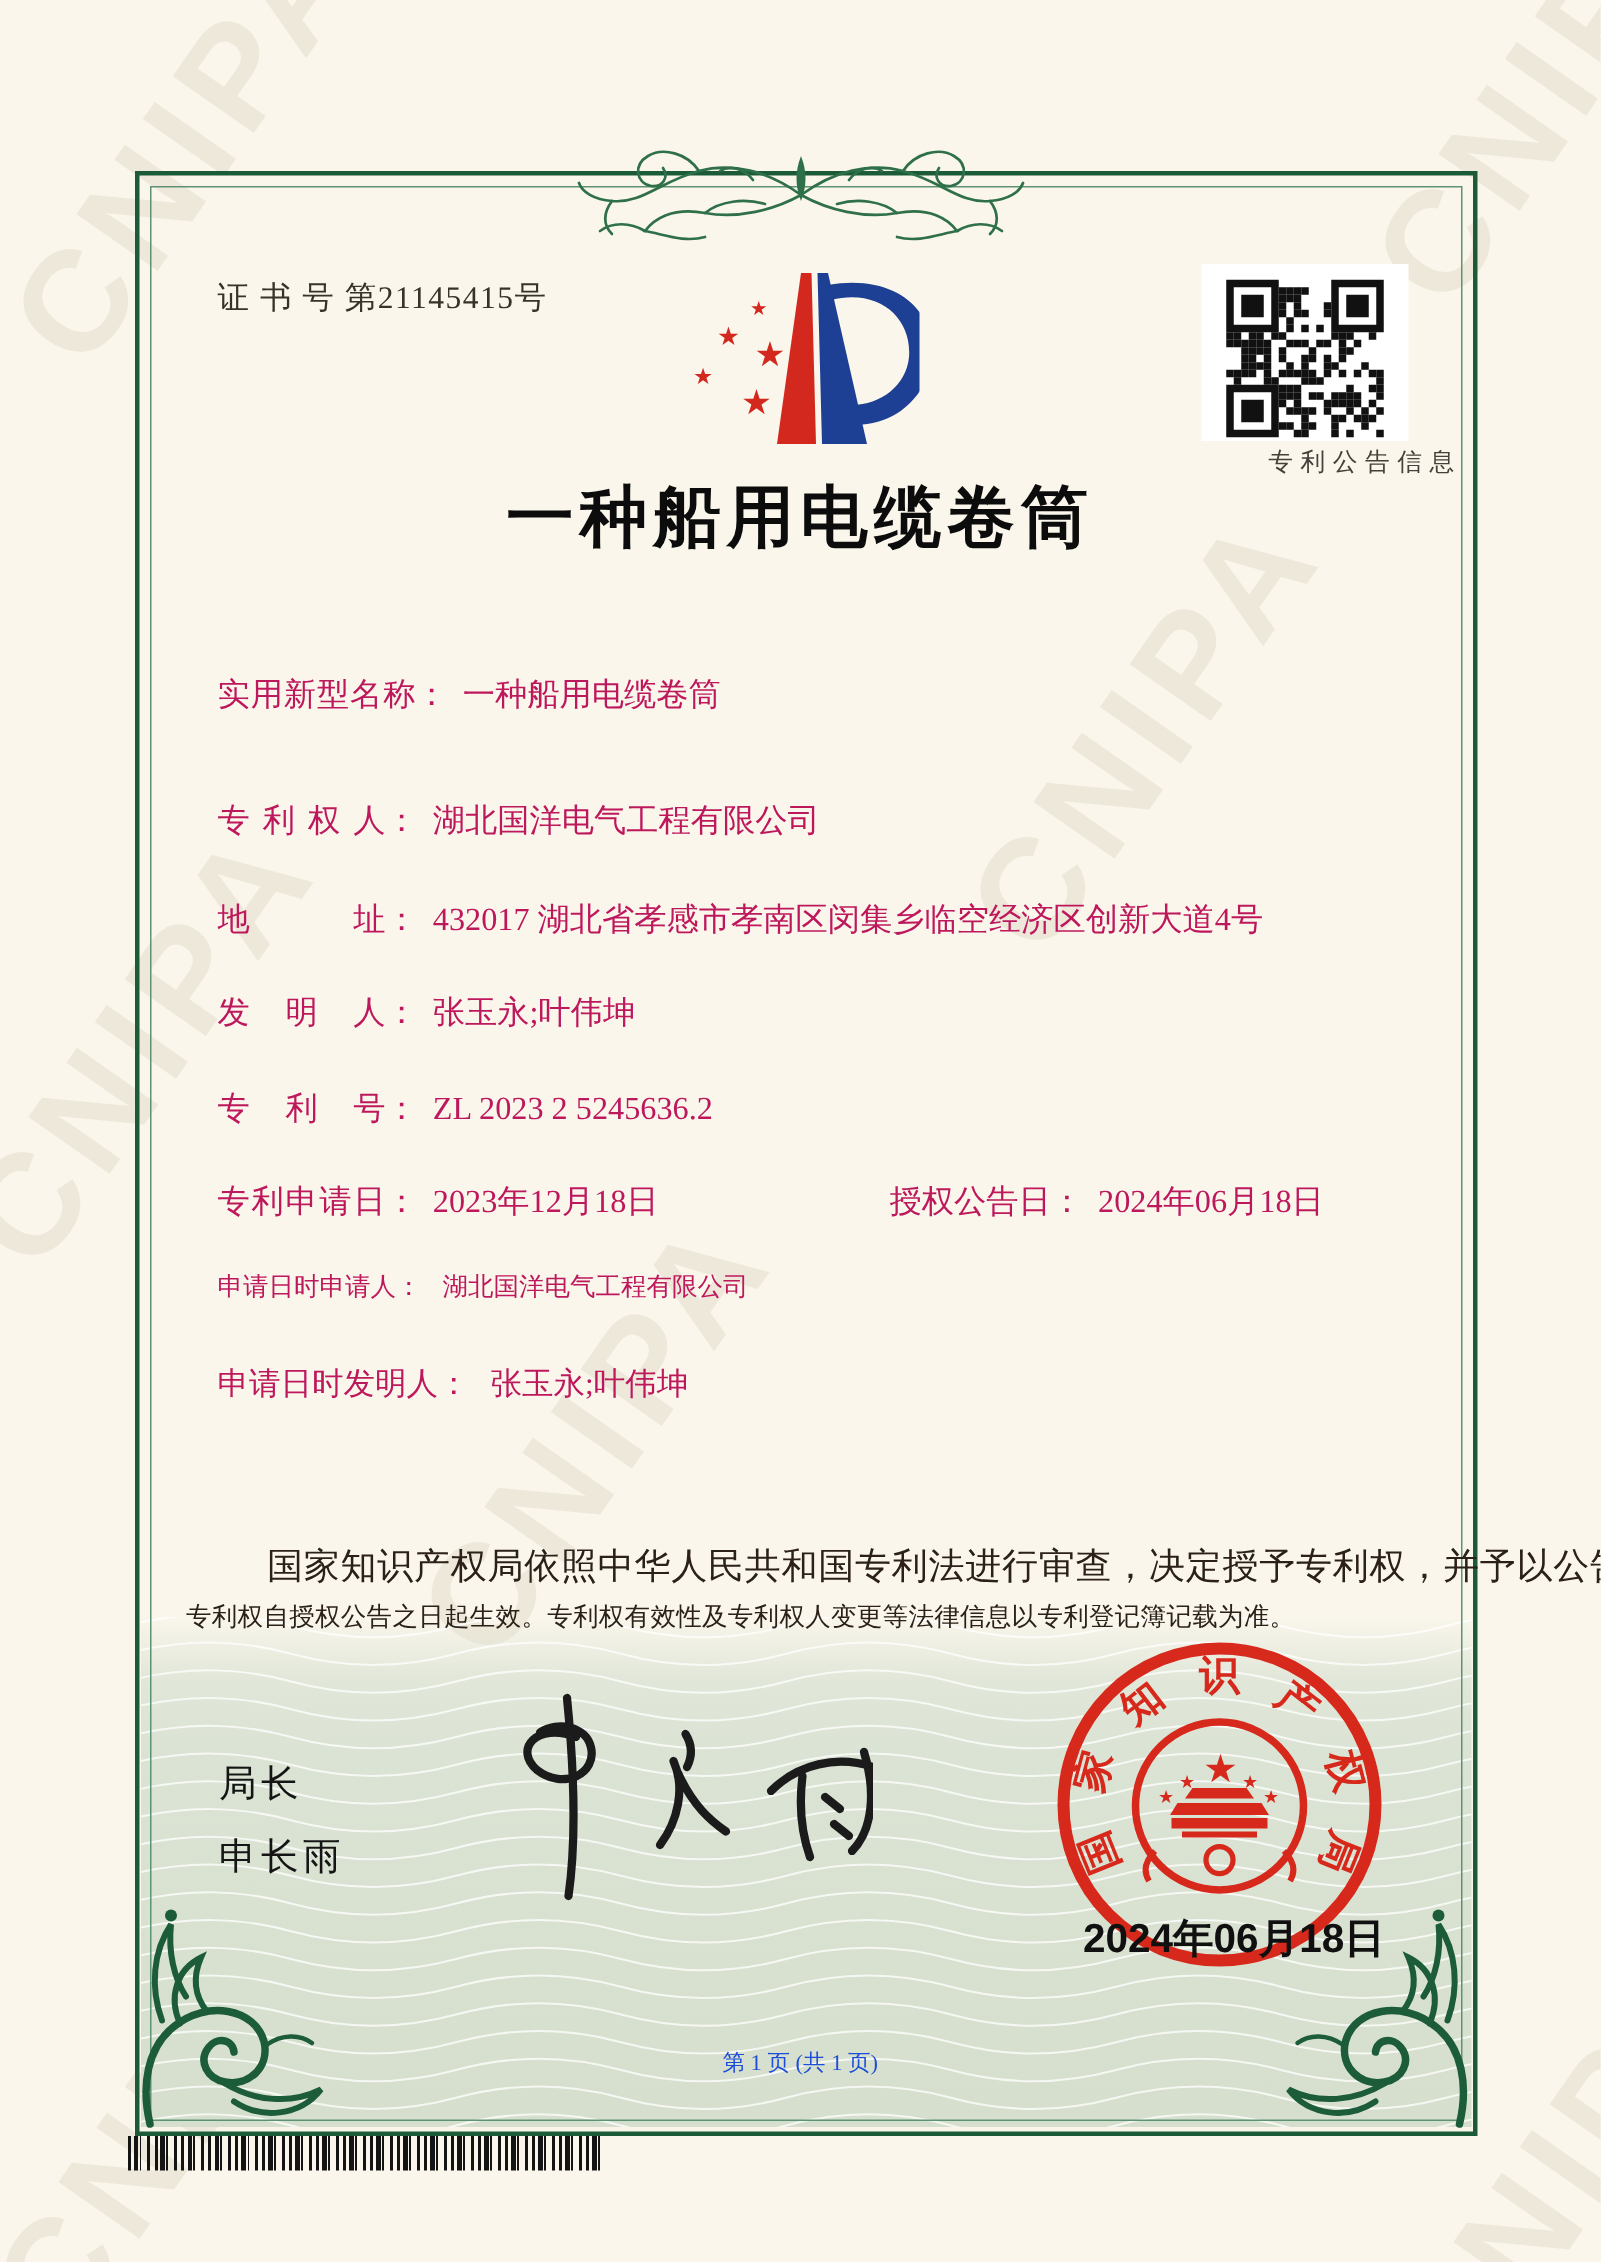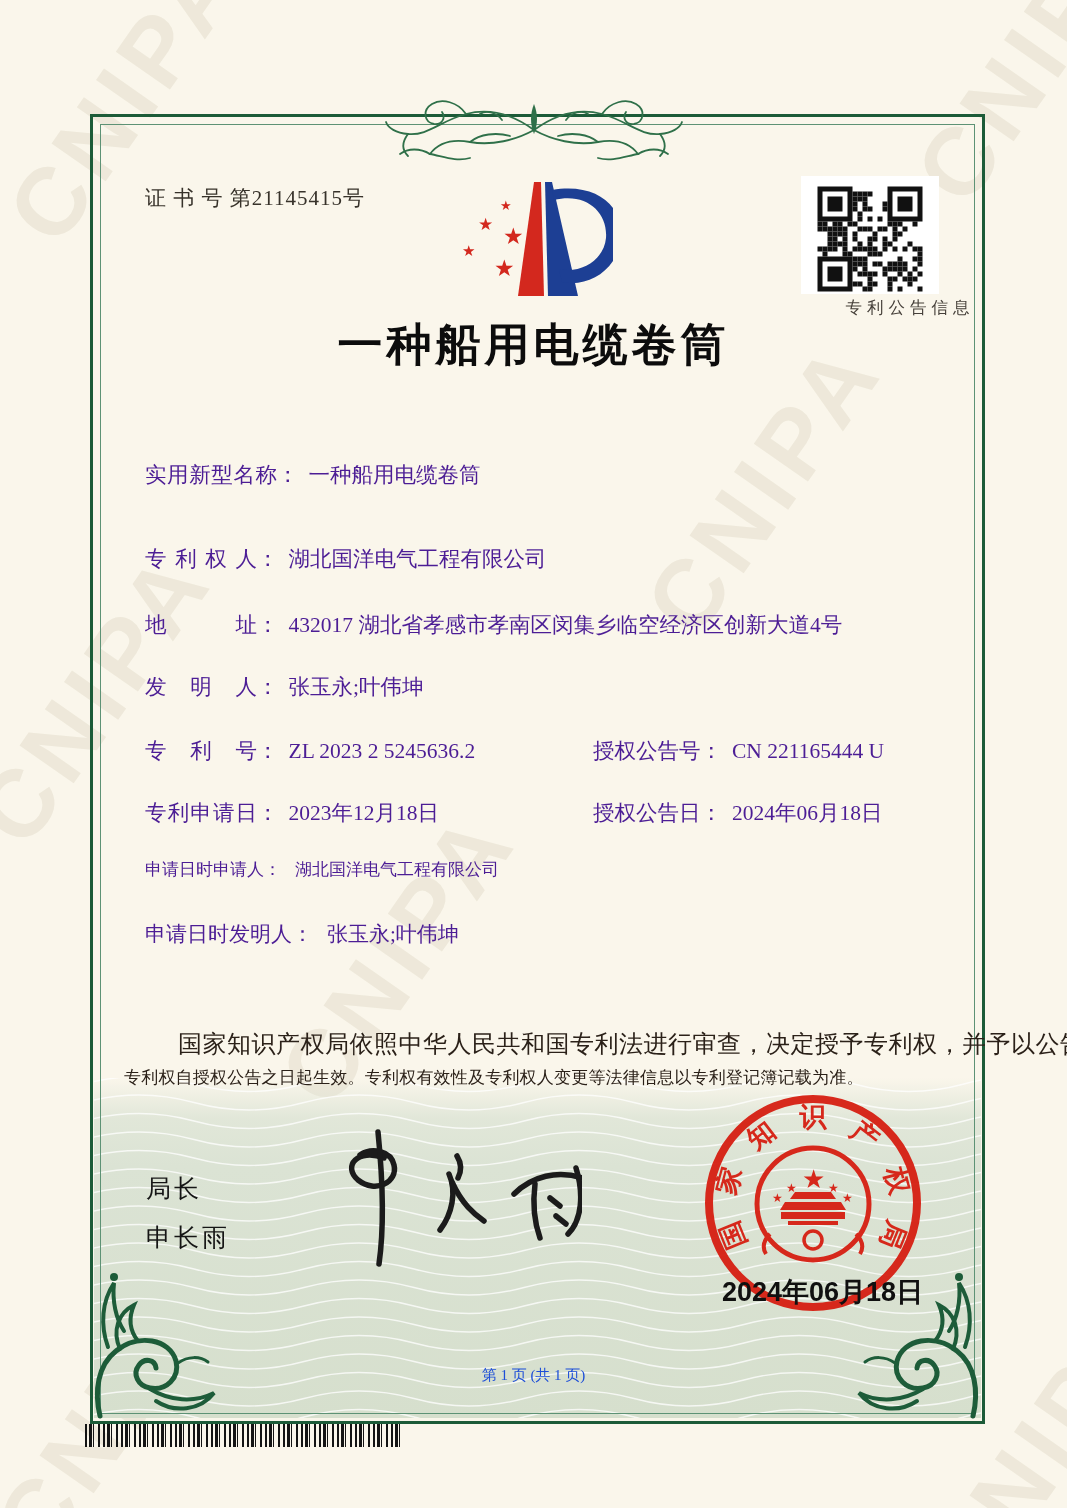--- a/index.html
+++ b/index.html
@@ -24,21 +24,21 @@
   
   .cert-no{left:145px;top:184px;font-size:21px;letter-spacing:1px;color:#37322a;z-index:3;}
   .logo{left:448px;top:178px;z-index:3;}
   .qr-patch{left:801px;top:176px;width:138px;height:118px;background:#ffffff;z-index:3;}
   .qr-patch svg{position:absolute;left:15px;top:9px;}
   .qr-caption{left:799px;top:297px;width:142px;text-align:center;font-size:16.5px;
               letter-spacing:5px;color:#46403a;z-index:3;margin-left:40px;}
   .title{left:0;top:315px;width:100%;text-align:center;font-size:45px;font-weight:bold;
          letter-spacing:4px;color:#0c0c0c;z-index:3;}
   
-  .row{position:absolute;left:145px;font-size:21.5px;color:#4c1d95;z-index:3;white-space:nowrap;margin-top:12px;}
+  .row{position:absolute;left:145px;font-size:21.5px;color:#be185d;z-index:3;white-space:nowrap;}
   .lbl{display:inline-block;width:112px;text-align:justify;text-align-last:justify;}
   .lbl.w132{width:132px;}
   .lbl.nat{width:auto;text-align-last:auto;}
   .val{margin-left:10px;}
   .rcol{position:absolute;left:448px;top:0;white-space:nowrap;}
   
   .body-line{position:absolute;white-space:nowrap;color:#2b2119;z-index:3;
              font-family:"Liberation Serif","DejaVu Serif",serif;}
   .bl1{left:178px;top:1028px;font-size:24px;letter-spacing:.5px;}
   .bl2{left:124px;top:1066px;font-size:17px;letter-spacing:.2px;}
@@ -310,21 +310,20 @@
   <span class="lbl">专利权人</span><span>：</span><span class="val">湖北国洋电气工程有限公司</span>
 </div>
 <div class="row" style="top:598px">
   <span class="lbl">地址</span><span>：</span><span class="val">432017 湖北省孝感市孝南区闵集乡临空经济区创新大道4号</span>
 </div>
 <div class="row" style="top:660px">
   <span class="lbl">发明人</span><span>：</span><span class="val">张玉永;叶伟坤</span>
 </div>
 <div class="row" style="top:724px">
   <span class="lbl">专利号</span><span>：</span><span class="val">ZL 2023 2 5245636.2</span>
-  <span class="rcol"><span>授权公告号</span><span>：</span><span class="val">CN 221165444 U</span></span>
 </div>
 <div class="row" style="top:786px">
   <span class="lbl">专利申请日</span><span>：</span><span class="val">2023年12月18日</span>
   <span class="rcol"><span>授权公告日</span><span>：</span><span class="val">2024年06月18日</span></span>
 </div>
 <div class="row" style="top:846px;font-size:17px">
   <span class="lbl nat">申请日时申请人</span><span>：</span><span class="val" style="margin-left:14px">湖北国洋电气工程有限公司</span>
 </div>
 <div class="row" style="top:908px;font-size:21px">
   <span class="lbl nat">申请日时发明人</span><span>：</span><span class="val" style="margin-left:14px">张玉永;叶伟坤</span>

